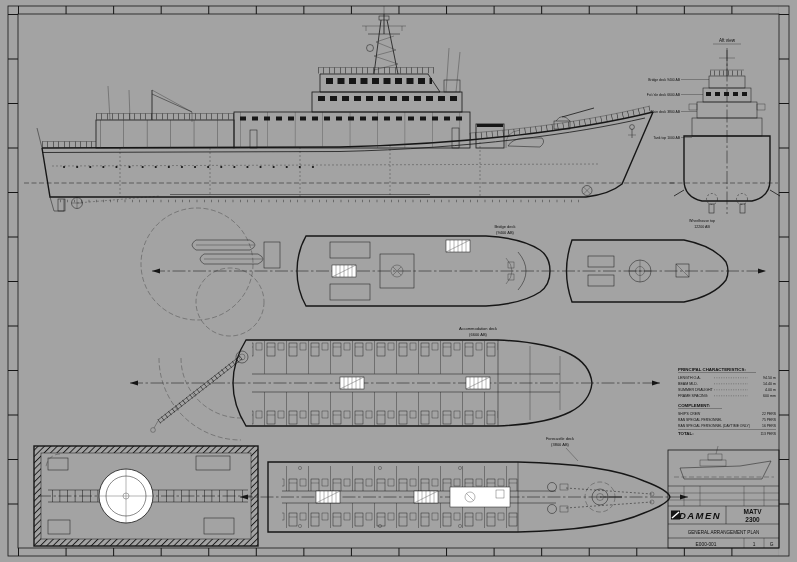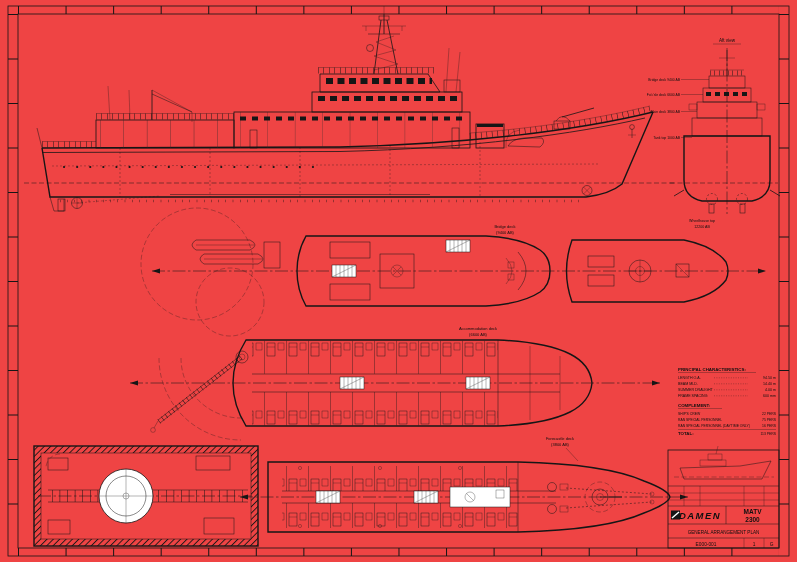--- a/index.html
+++ b/index.html
@@ -1,16 +1,16 @@
 <!DOCTYPE html>
 <html><head>
 <meta charset="utf-8">
 <style>
   html,body{margin:0;padding:0;background:#e9e9e9;}
-  .sheet{width:797px;height:562px;background:#ef4444;position:relative;overflow:hidden;}
+  .sheet{width:797px;height:562px;background:#a3a3a3;position:relative;overflow:hidden;}
   svg{display:block;}
   .ln{stroke:#161616;fill:none;stroke-width:0.8;}
   .w14{stroke-width:1.4;}
   .w05{stroke-width:0.5;}
   .w03{stroke-width:0.32;}
   .dash{stroke-dasharray:5 2.5;}
   .dashs{stroke-dasharray:2 2;}
   .cl{stroke:#161616;fill:none;stroke-width:0.55;stroke-dasharray:13 2.5 2.5 2.5;}
   .fw{fill:#ffffff;}
   .fb{fill:#161616;stroke:none;}

